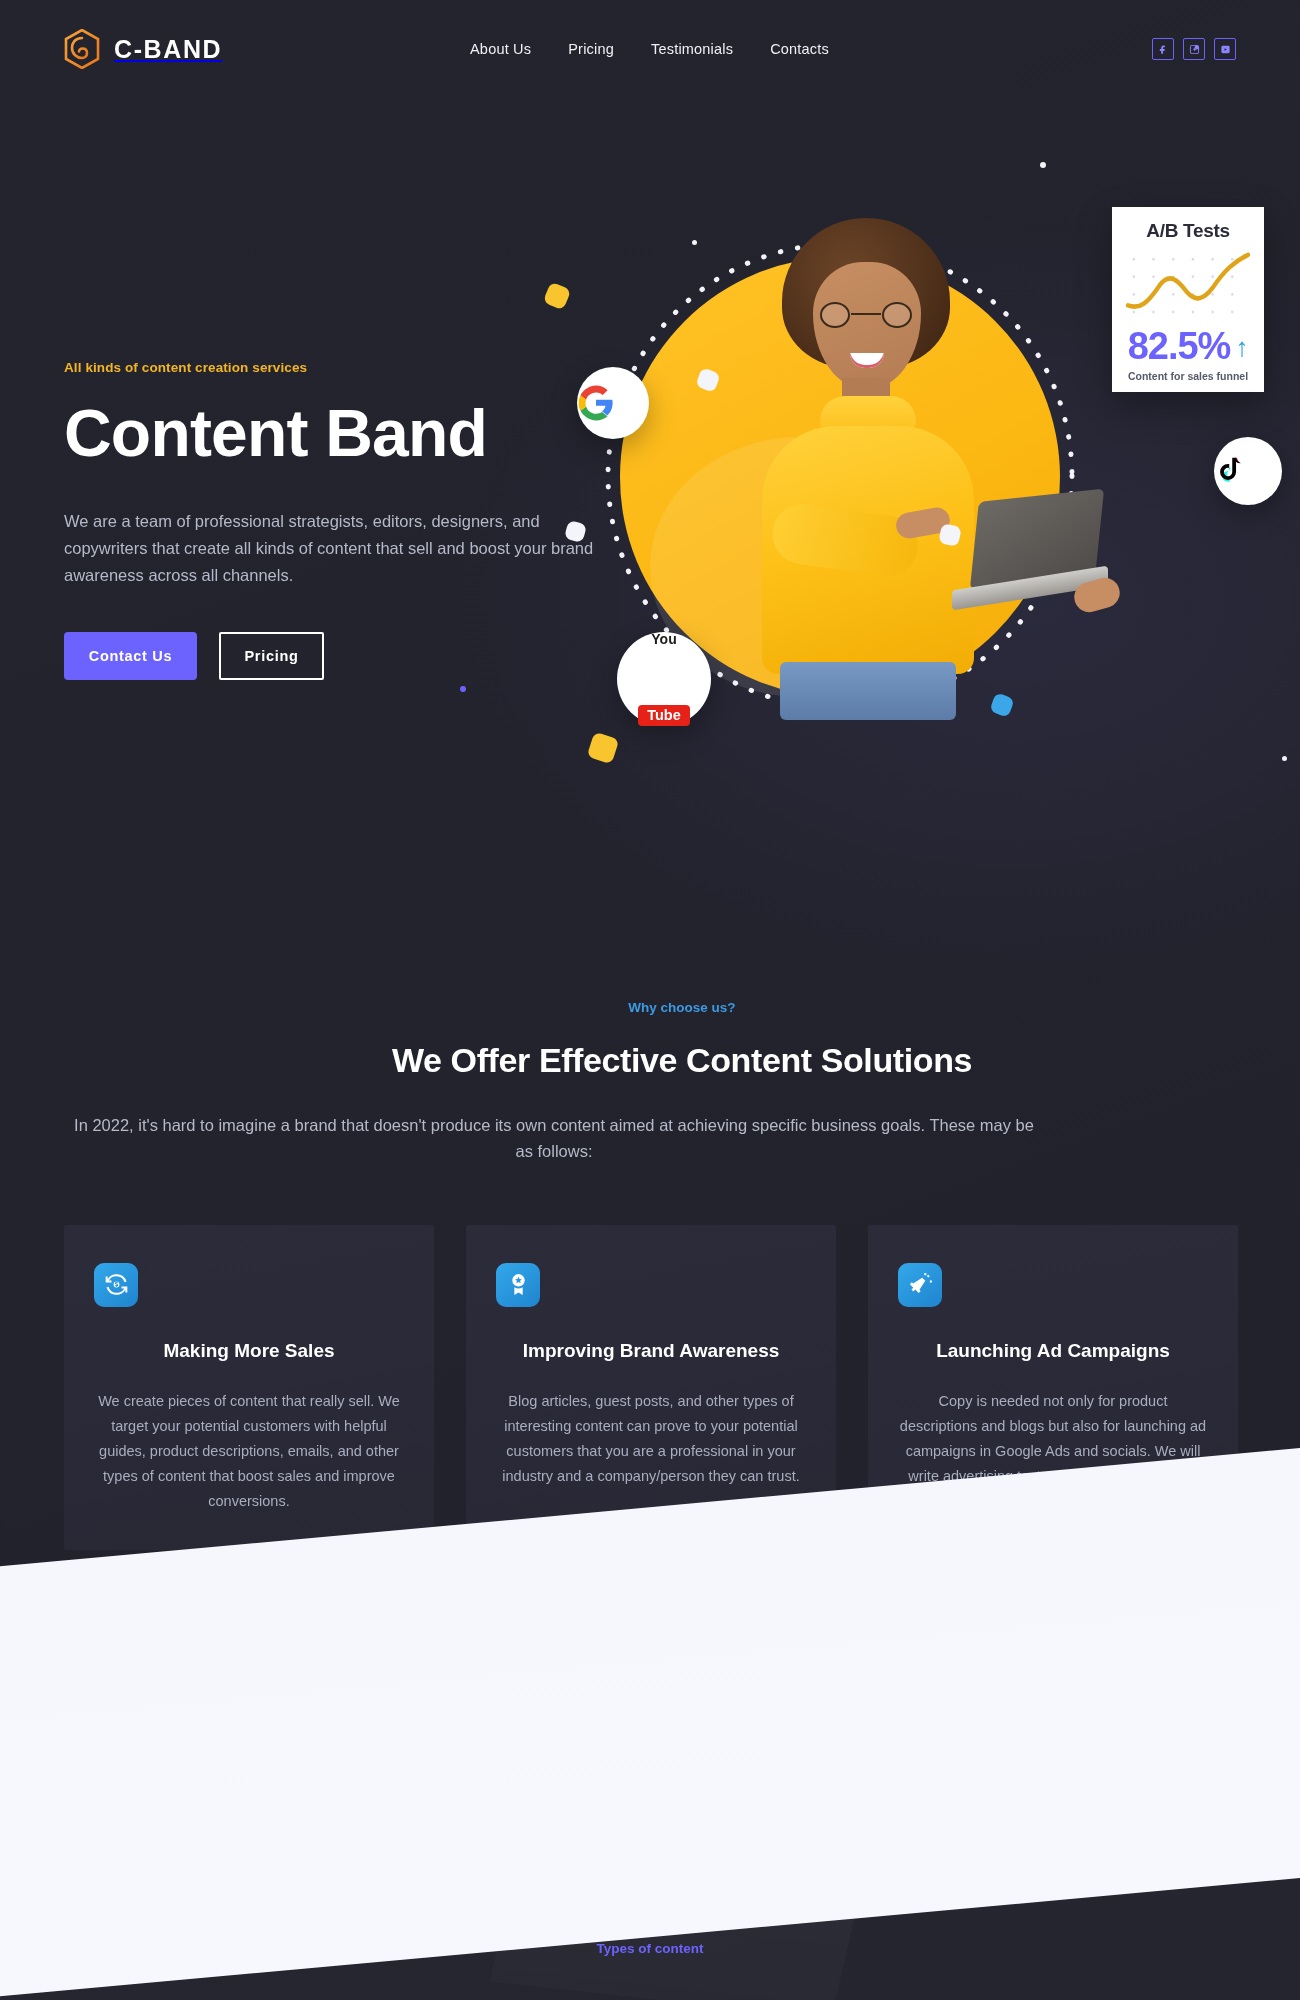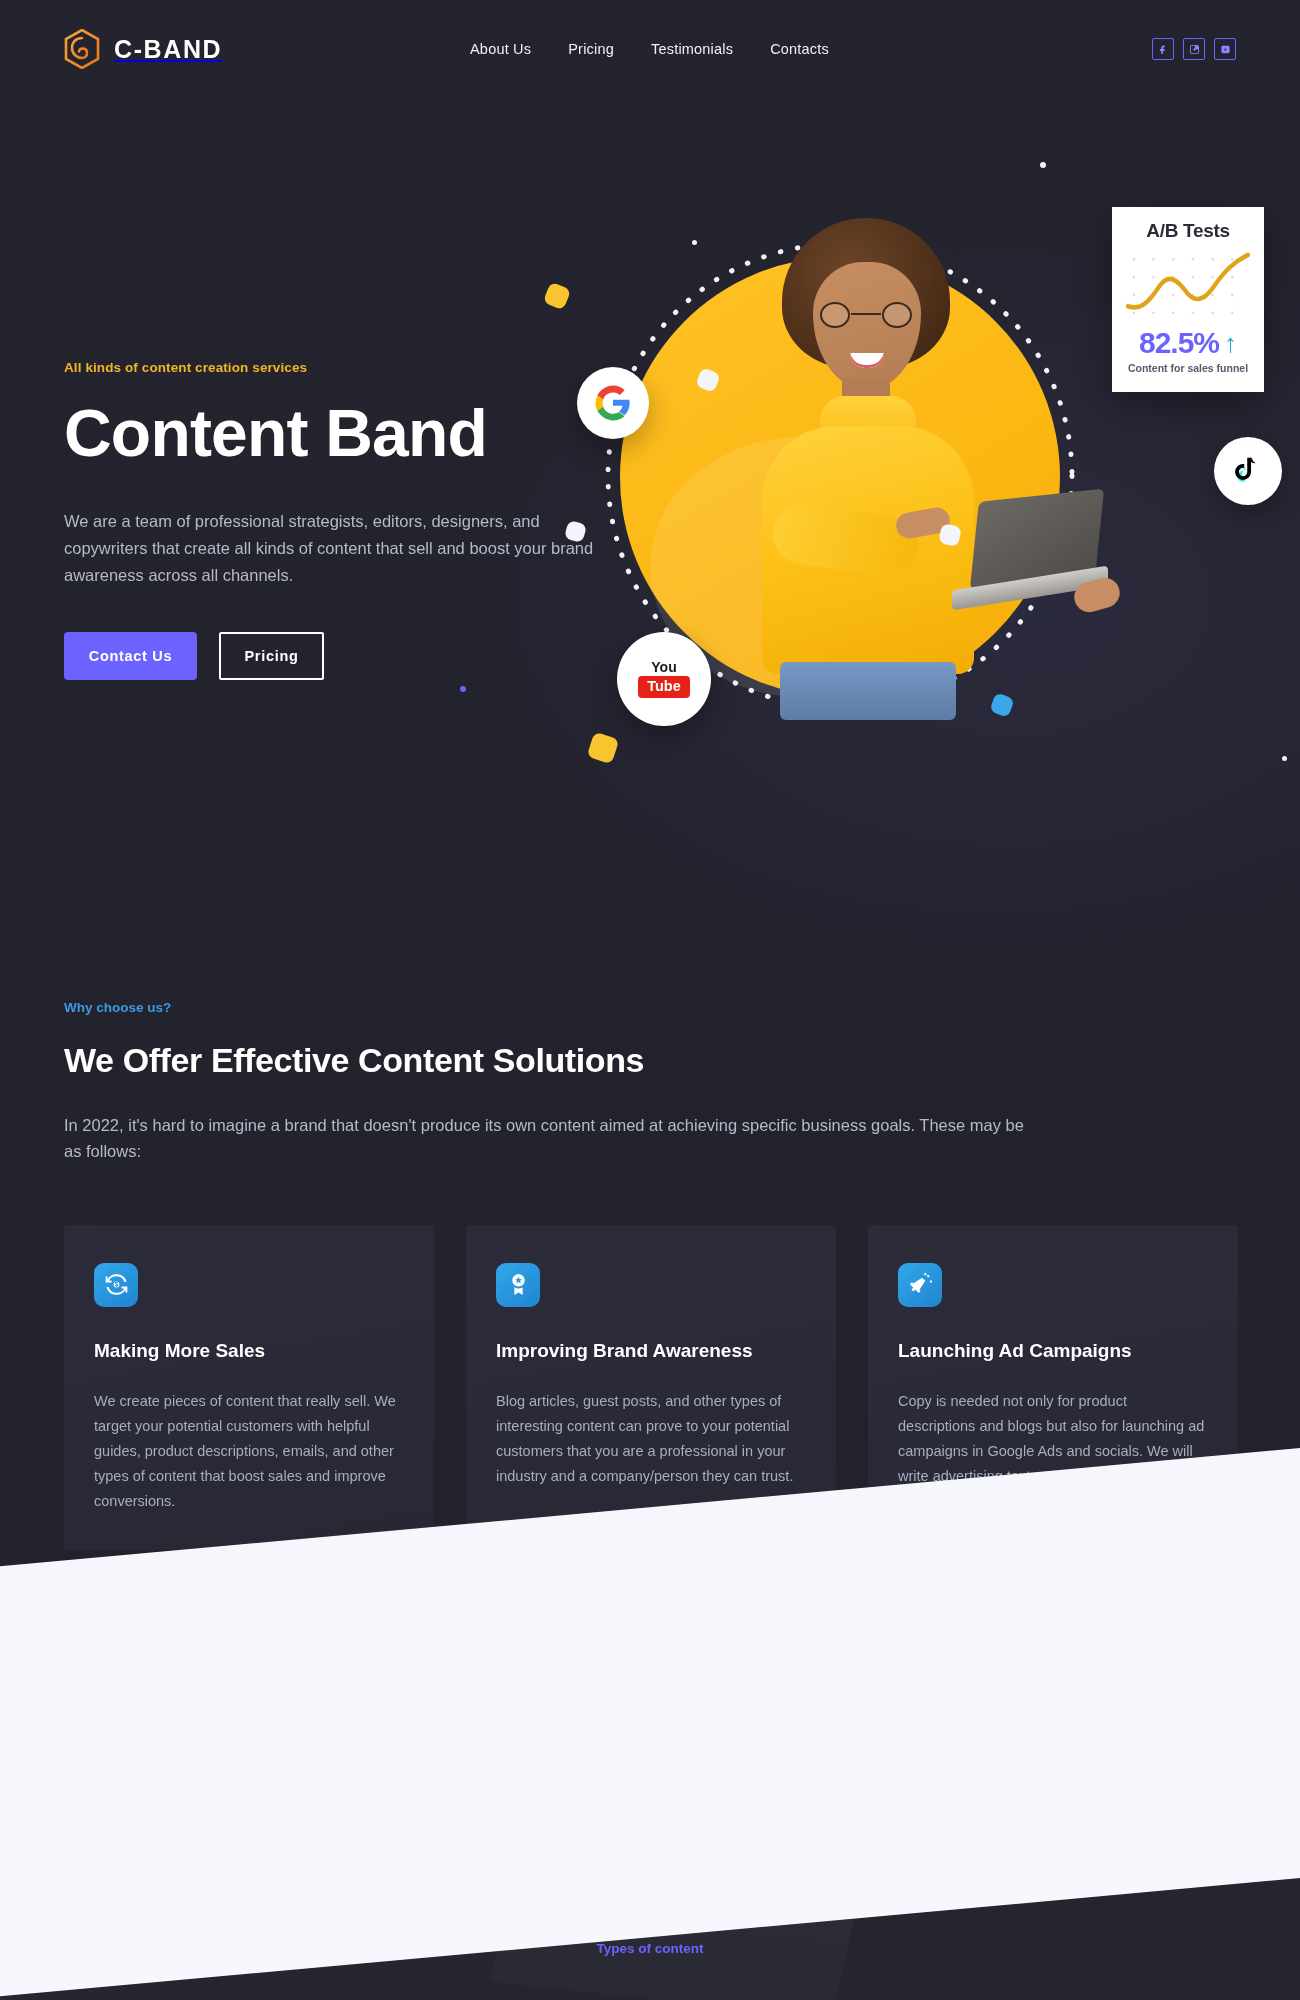--- a/index.html
+++ b/index.html
@@ -157,54 +157,54 @@
     border-radius:4px; transform:skewY(-9deg);
   }
   .laptop .hand2{
     position:absolute; left:122px; top:84px; width:46px; height:30px;
     background:#c78e63; border-radius:16px; transform:rotate(-16deg);
   }
 
   
   .badge {
     position:absolute; background:#fff; border-radius:50%;
-    display:flex; align-items:center; justify-content:center;
+    display:flex; align-items:center; justify-content:space-between;
     box-shadow:0 10px 28px rgba(0,0,0,.28);
   }
   .badge-google { left:-23px; top:187px; width:72px; height:72px; }
   .badge-youtube{ left:17px; top:452px; width:94px; height:94px; flex-direction:column; gap:2px;}
   .badge-tiktok { left:614px; top:257px; width:68px; height:68px; }
   .yt-you { font-size:14px; font-weight:700; color:#1d1d1d; line-height:1; }
   .yt-tube {
     background:#e8module; background:#e62117; color:#fff; font-size:14.5px; font-weight:700;
     padding:3px 9px 4px; border-radius:4px; line-height:1;
   }
 
   
   .ab-card {
     position:absolute; left:512px; top:27px; width:152px; height:185px;
     background:#fff; border-radius:0; box-shadow:0 14px 34px rgba(0,0,0,.3);
     padding:13px 12px 10px; display:flex; flex-direction:column;
   }
   .ab-title { font-size:19px; font-weight:700; color:#2b2b3a; text-align:center; letter-spacing:-.3px;}
   .ab-chart { position:relative; width:100%; height:78px; margin-top:4px; }
   .ab-num-row { display:flex; align-items:center; justify-content:center; gap:5px; margin-top:2px; }
-  .ab-num { font-size:30px; font-weight:700; color:#6c63ff; letter-spacing:-1px; }
+  .ab-num { font-size:38px; font-weight:700; color:#6c63ff; letter-spacing:-1px; }
   .ab-arrow { color:#29a7e0; font-size:26px; line-height:1; font-weight:700; }
   .ab-cap { font-size:10.5px; font-weight:700; color:#565a6b; text-align:center; margin-top:2px; }
 
   
   .sq { position:absolute; border-radius:7px; }
   .sq.y { background:#f8c52e; }
   .sq.w { background:#f4f5fa; }
   .sq.b { background:#3ba6e8; }
   .dot { position:absolute; border-radius:50%; background:#f2f2f7; }
 
   
-  .features { position:absolute; top:1000px; left:0; width:1300px; }
+  .features { position:absolute; top:1000px; left:0; width:1300px;text-align:center; }
   .kicker { color:#3b9ae1; font-size:13.5px; font-weight:700; margin-left:64px; }
   .sec-title {
     margin-left:64px; margin-top:26px;
     font-size:34px; font-weight:700; letter-spacing:-.4px; color:#fff;
   }
   .sec-sub {
     margin-left:64px; margin-top:32px; font-size:16.5px; line-height:1.6;
     color:#b6b9c8; max-width:980px;
   }
   .cards { display:flex; gap:32px; margin:60px 0 0 64px; }

